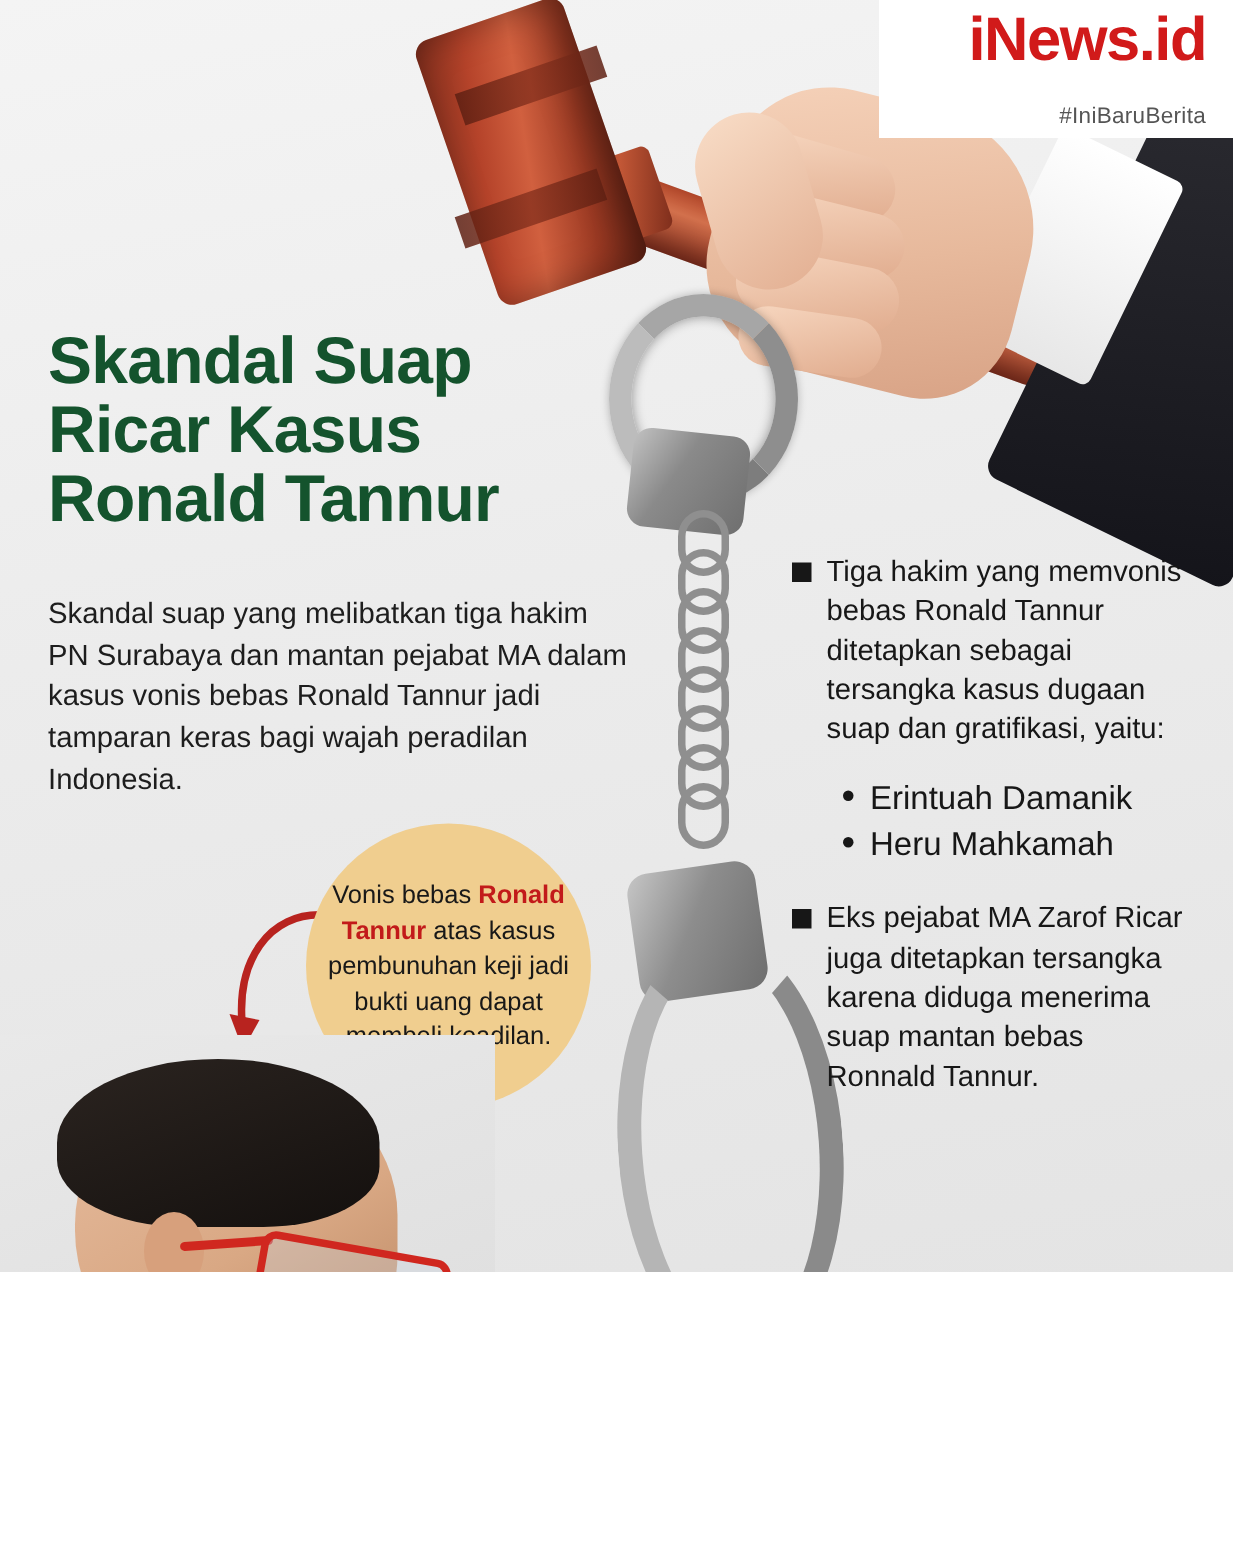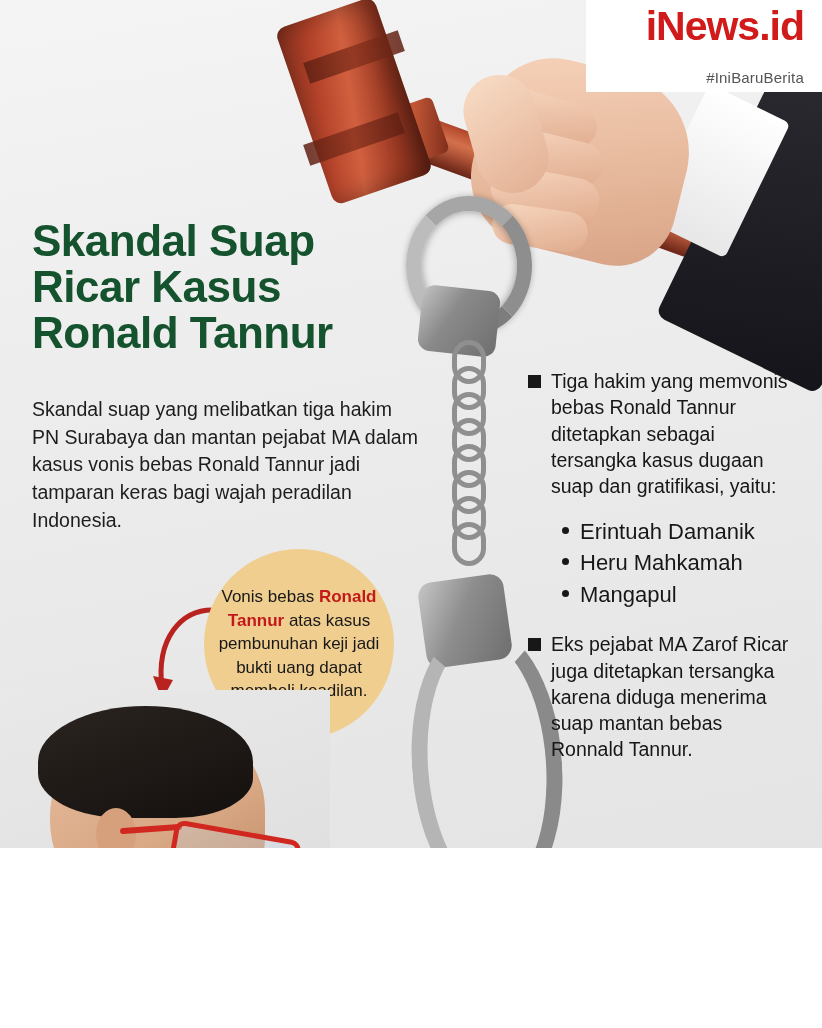--- a/index.html
+++ b/index.html
@@ -531,21 +531,20 @@
   </div>
 
   <div class="right-col">
     <div class="blk">
       <div class="blk-sq"></div>
       <div class="blk-text">Tiga hakim yang memvonis bebas Ronald Tannur ditetapkan sebagai tersangka kasus dugaan suap dan gratifikasi, yaitu:</div>
     </div>
     <ul class="sublist">
       <li>Erintuah Damanik</li>
       <li>Heru Mahkamah</li>
-      <li>Mangapul</li>
     </ul>
     <div class="blk">
       <div class="blk-sq"></div>
       <div class="blk-text">Eks pejabat MA Zarof Ricar juga ditetapkan tersangka karena diduga menerima suap mantan bebas Ronnald Tannur.</div>
     </div>
   </div>
 
   <div class="photo">
     <div class="ph-bg"></div>
     <div class="ph-head"></div>

